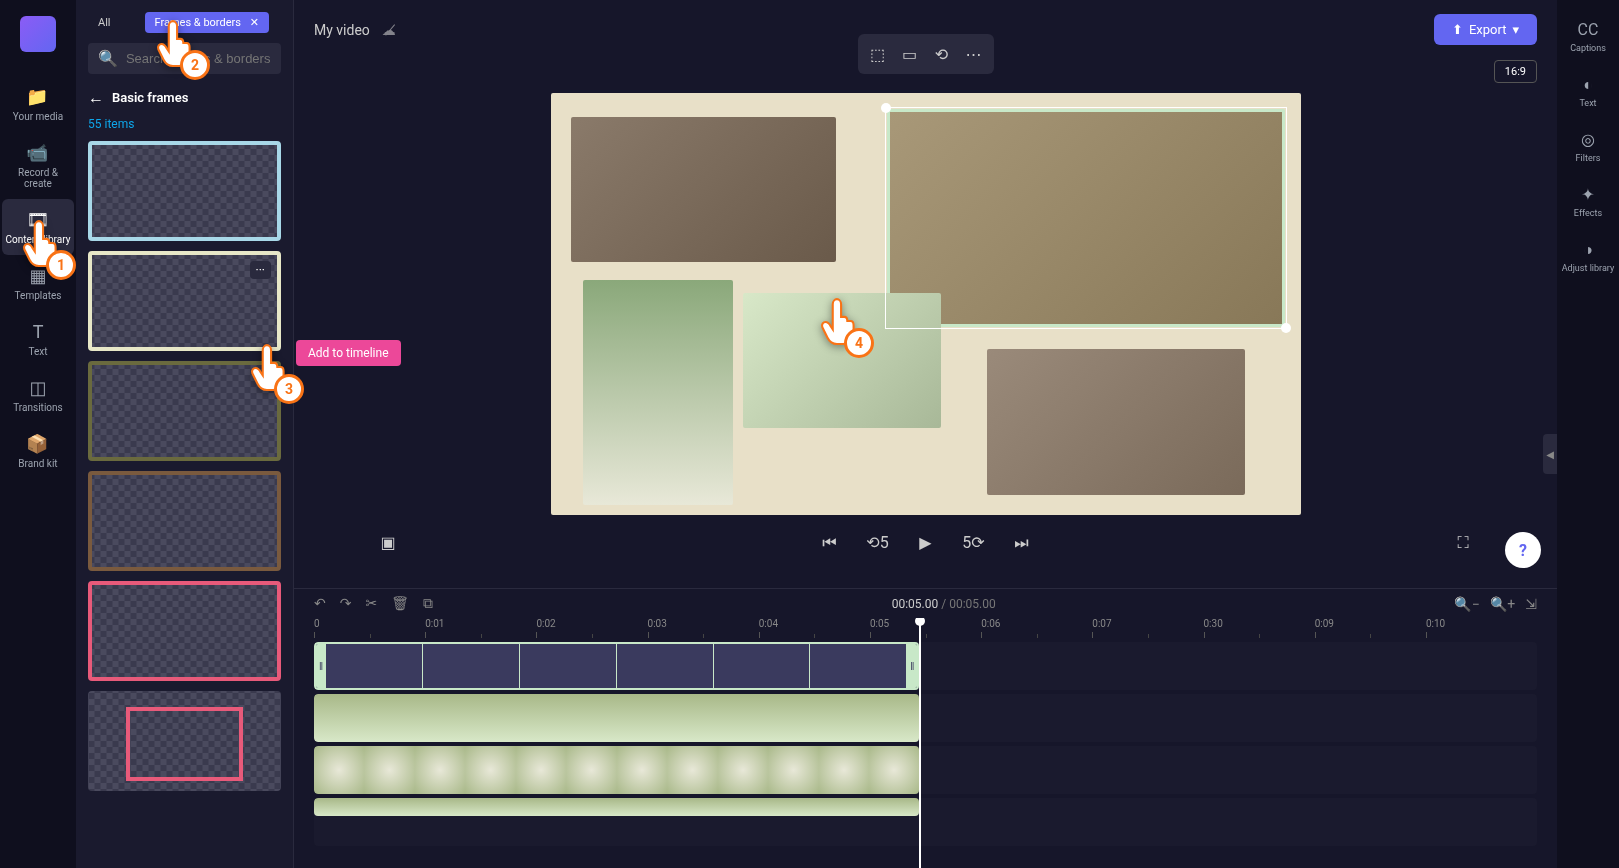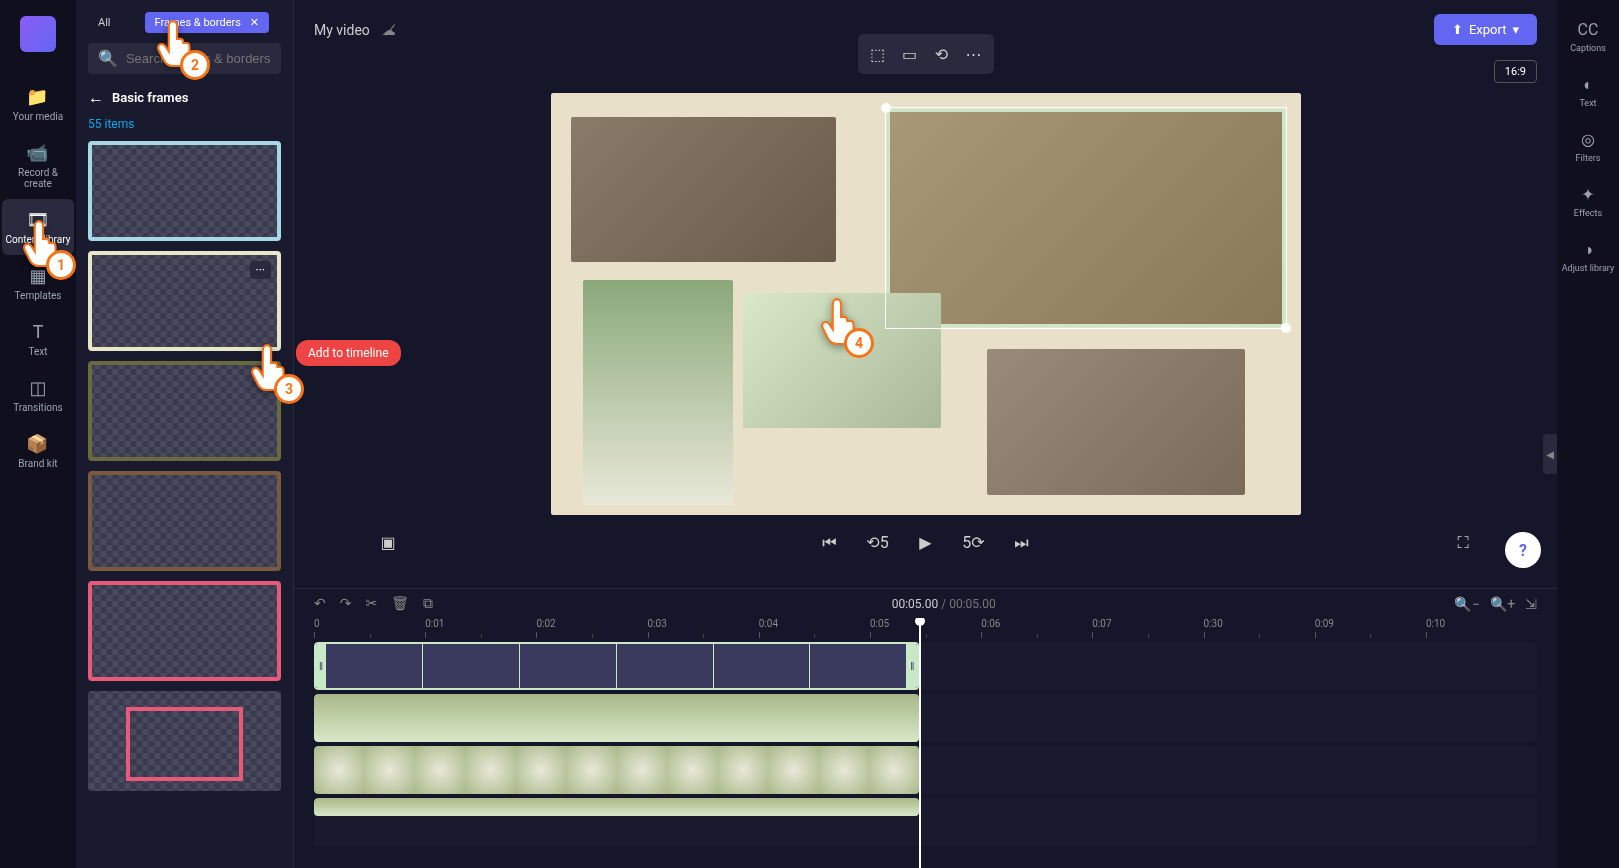--- a/index.html
+++ b/index.html
@@ -92,21 +92,21 @@
 .photo-clip.pc1 .thumb { background: linear-gradient(180deg, #a8b888, #d8e8c8); }
 .photo-clip.pc2 .thumb { background: radial-gradient(circle, #e8e8d8, #a8b888); }
 
 
 .right-sidebar { width: 62px; background: #0f0f1e; display: flex; flex-direction: column; align-items: center; padding-top: 12px; gap: 6px; }
 .right-sidebar .rnav { display: flex; flex-direction: column; align-items: center; padding: 8px 4px; color: #9ca3af; font-size: 9px; cursor: pointer; }
 .right-sidebar .rnav .icon { font-size: 16px; margin-bottom: 4px; }
 .right-collapse { position: absolute; right: 62px; top: 50%; width: 14px; height: 40px; background: #2a2a3e; border-radius: 4px 0 0 4px; display: flex; align-items: center; justify-content: center; color: #888; cursor: pointer; font-size: 10px; }
 
 
-.tooltip { position: absolute; background: #ef4444; color: #fff; padding: 6px 12px; border-radius: 12px; font-size: 12px; white-space: nowrap; z-index: 100; }
+.tooltip { position: absolute; background: #ec4899; color: #fff; padding: 6px 12px; border-radius: 4px; font-size: 12px; white-space: nowrap; z-index: 100; }
 
 
 .hand-cursor { position: absolute; z-index: 200; pointer-events: none; }
 .hand-cursor .hand { width: 46px; height: 50px; position: relative; }
 .hand-cursor .hand svg { filter: drop-shadow(0 2px 4px rgba(0,0,0,0.4)); }
 .hand-cursor .badge { position: absolute; bottom: -12px; right: -12px; width: 30px; height: 30px; background: #fff; border: 3px solid #f97316; border-radius: 50%; display: flex; align-items: center; justify-content: center; color: #f97316; font-weight: bold; font-size: 14px; }
 
 .help-fab { position: absolute; bottom: 300px; right: 78px; width: 36px; height: 36px; background: #fff; border-radius: 50%; display: flex; align-items: center; justify-content: center; color: #6366f1; font-weight: bold; cursor: pointer; z-index: 50; }
 </style>
 </head>

